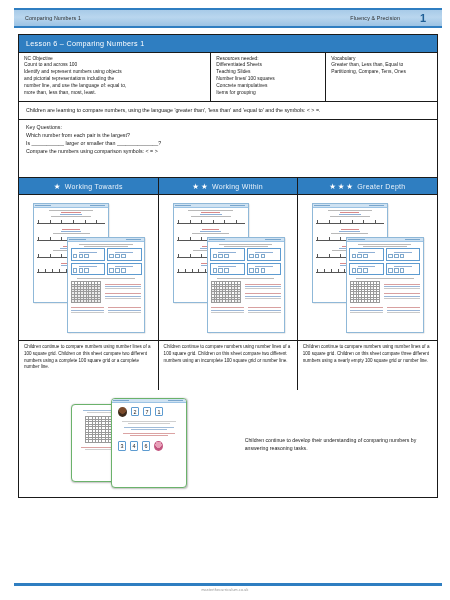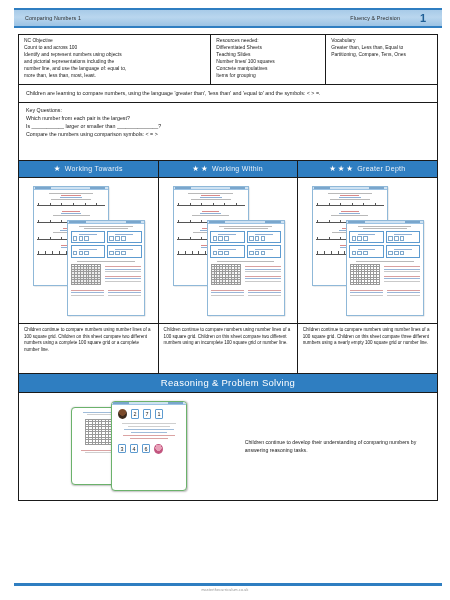--- a/index.html
+++ b/index.html
@@ -178,20 +178,21 @@
   <div class="leftrail"></div>
   <div class="topbar">
     <div class="tb-left">Comparing Numbers 1</div>
     <div class="tb-right">Fluency &amp; Precision</div>
     <div class="tb-page">1</div>
   </div>
 
   <div class="frame">
 
     <div class="lesson-table">
+      <div class="lesson-title">Lesson 6 – Comparing Numbers 1</div>
 
       <div class="info-row">
         <div class="info-cell c1">
           <span class="ln">NC Objective</span>
           <span class="ln">Count to and across 100</span>
           <span class="ln">Identify and represent numbers using objects</span>
           <span class="ln">and pictorial representations including the</span>
           <span class="ln">number line, and use the language of: equal to,</span>
           <span class="ln">more than, less than, most, least.</span>
         </div>
@@ -899,21 +900,20 @@
         <div class="diff-text">
           <span class="ln">Children continue to compare numbers using</span>
           <span class="ln">number lines of a 100 square grid.</span>
           <span class="ln">Children on this sheet compare three</span>
           <span class="ln">different numbers using a nearly empty 100</span>
           <span class="ln">square grid or number line.</span>
         </div>
       </div>
     </div>
 
-    <div class="rps-band">Reasoning &amp; Problem Solving</div>
     <div class="rps-body">
       <div class="rps-thumbwrap">
 
         <div class="rcard" style="left:52px; top:14px; width:62px; height:78px;">
           <div style="padding:3px 3px 0 3px;">
             <div class="minitxt b" style="width:72%;"></div>
             <div class="minitxt" style="width:54%;"></div>
           </div>
           <div style="display:flex; justify-content:center; padding-top:2px;">
             <div class="grid100" style="width:34px;">

